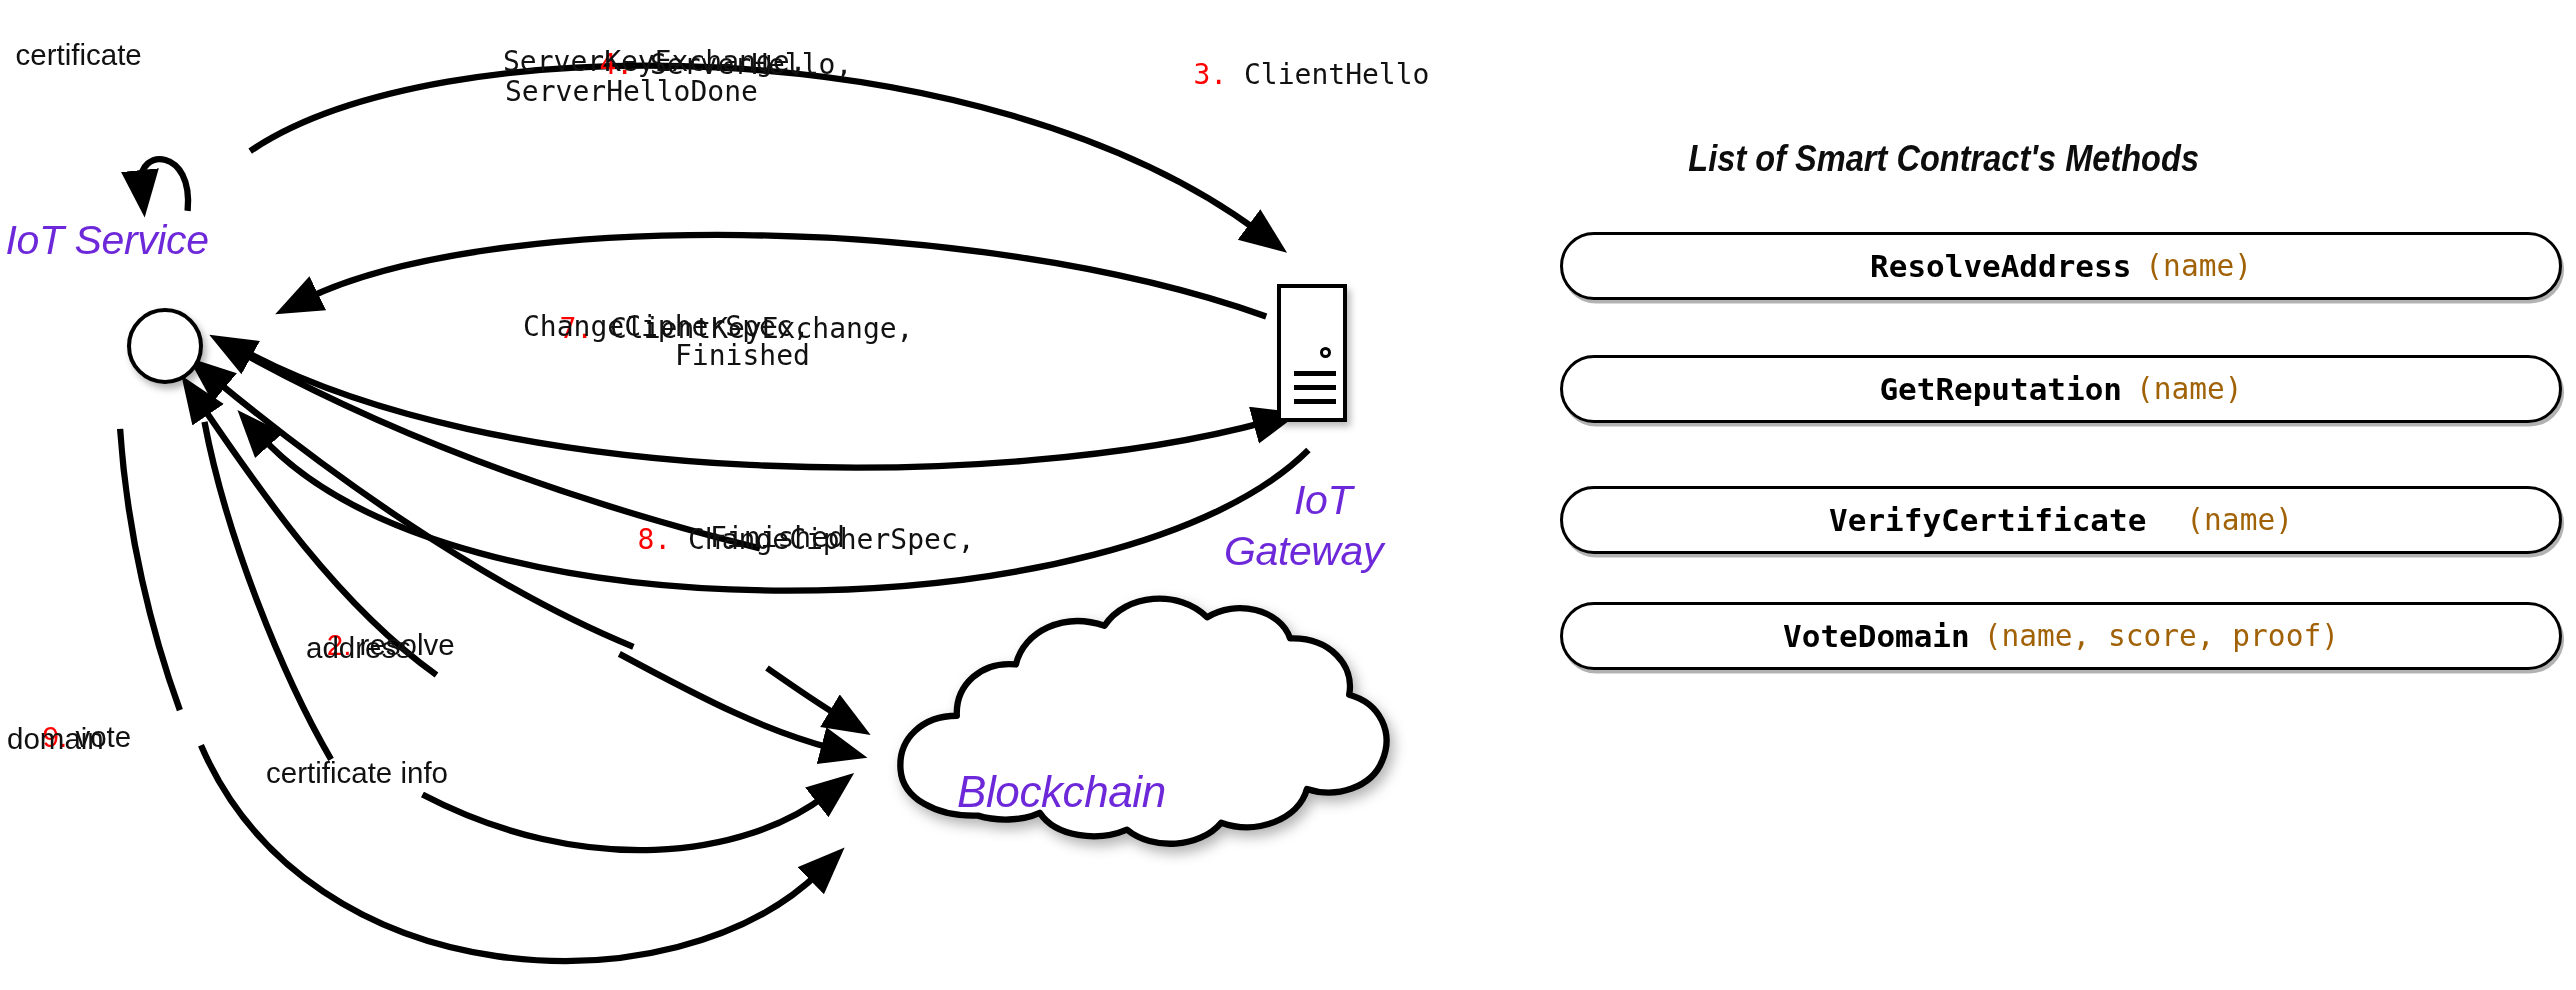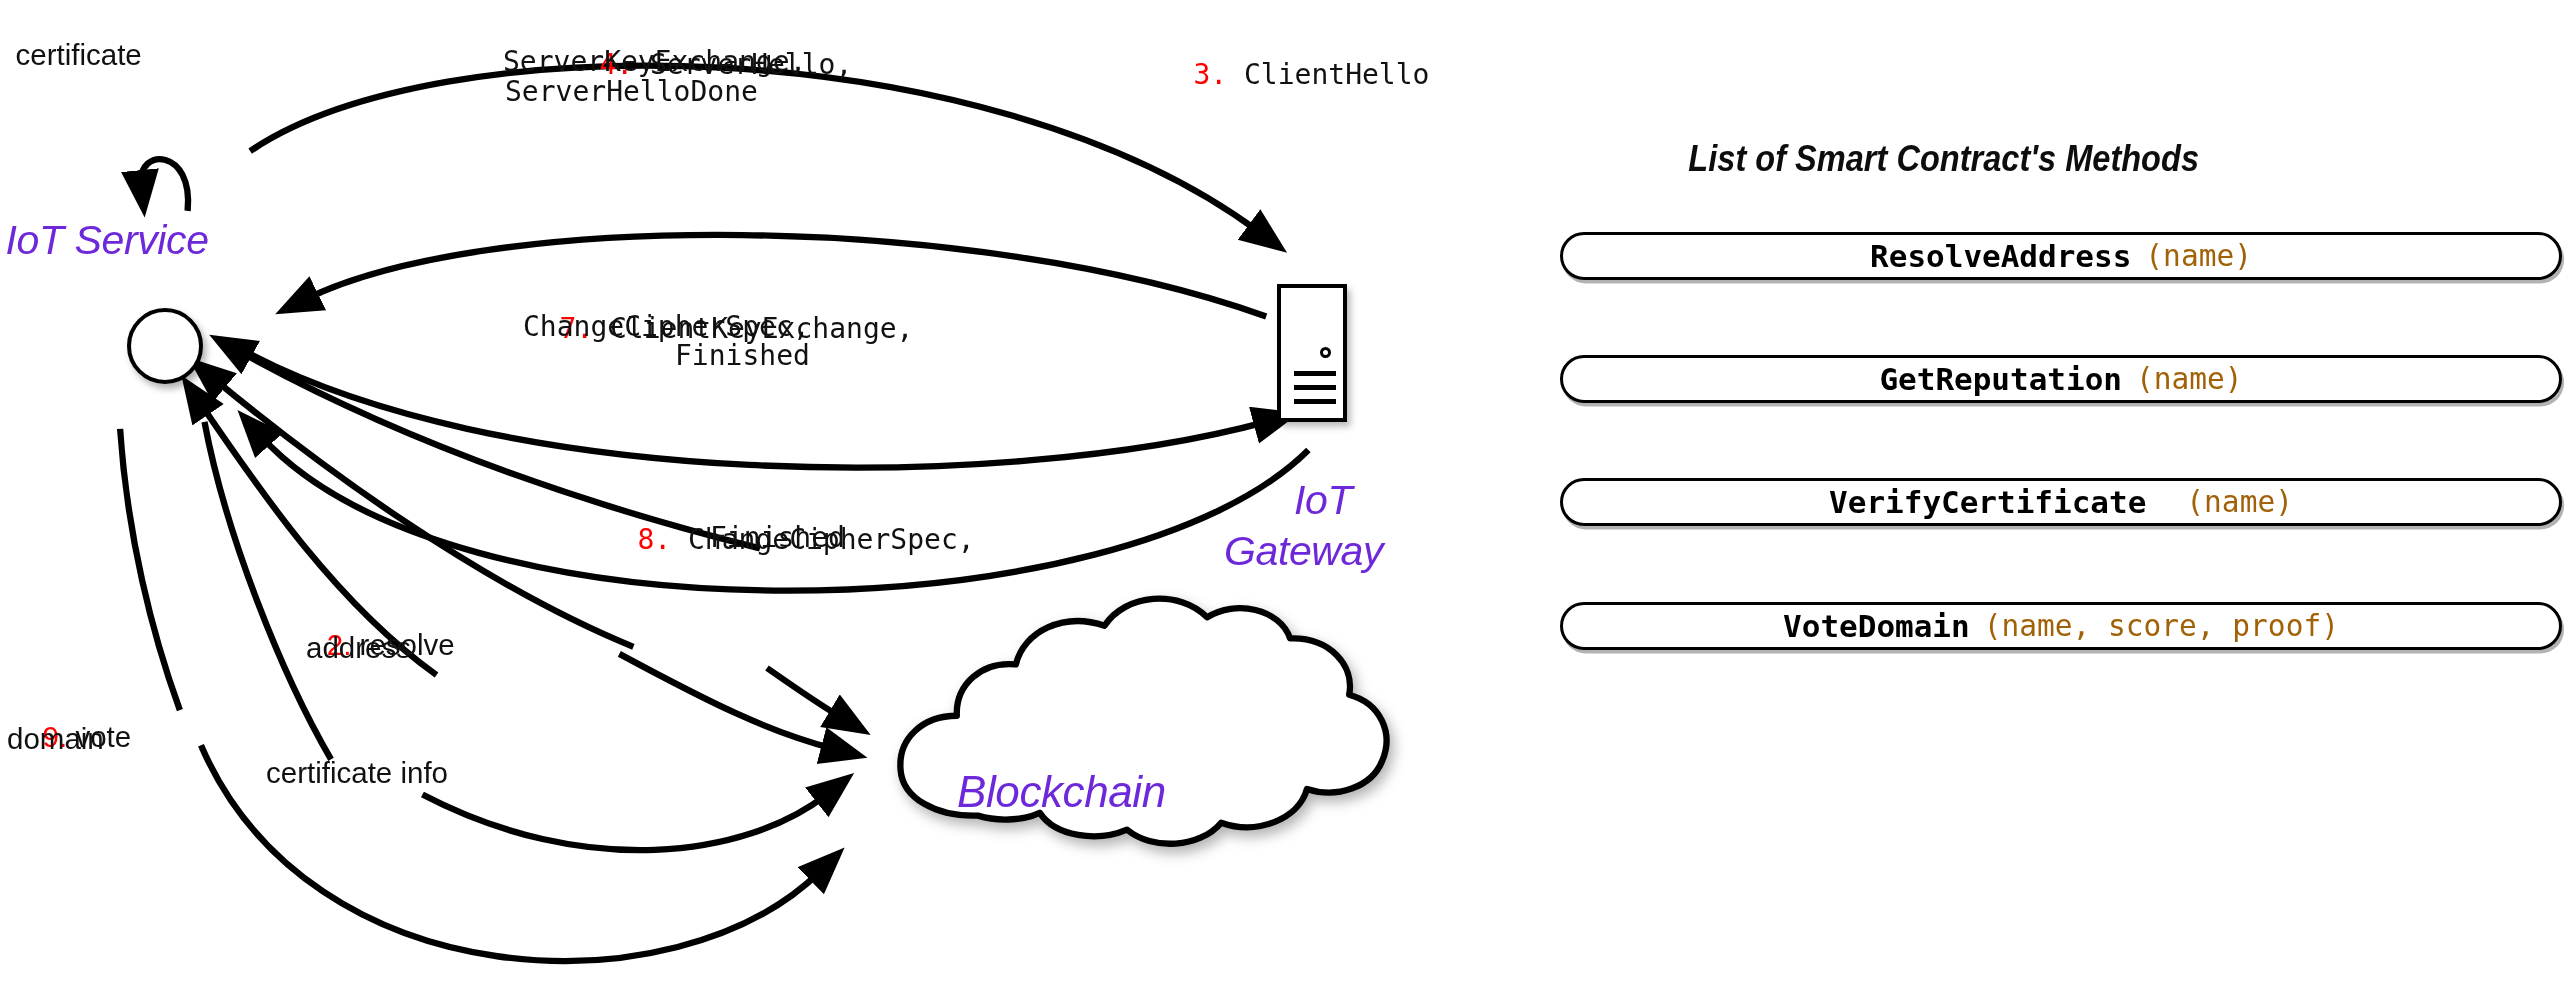--- a/index.html
+++ b/index.html
@@ -22,21 +22,21 @@
               font-family:"Liberation Sans", sans-serif;white-space:pre;
               line-height:1.12;letter-spacing:-0.4px;}
 
   
   #methods-panel{position:absolute;left:1560px;top:138px;width:1005px;}
   #methods-title{font-family:"Liberation Sans", sans-serif;font-weight:bold;
                  font-style:italic;font-size:37px;color:#0d0d0d;
                  text-align:center;width:872px;margin-left:0;
                  transform:scaleX(.88);transform-origin:left center;
                  letter-spacing:0px;white-space:pre;}
-  .method-box{position:absolute;left:0;width:1002px;height:48px;
+  .method-box{position:absolute;left:0;width:1002px;height:68px;
               border:3.5px solid #000;border-radius:35px;background:#fff;
               box-shadow:2.1px 3.5px 0 rgba(0,0,0,.30);
               display:flex;align-items:center;justify-content:center;box-sizing:border-box;}
   .m-name{font-family:"DejaVu Sans Mono", monospace;font-weight:bold;
           font-size:31px;color:#000;white-space:pre;}
   .m-args{font-family:"DejaVu Sans Mono", monospace;font-size:29.5px;
           color:#a16207;white-space:pre;margin-left:14px;}
 
   
   #gateway-icon{position:absolute;left:1277px;top:284px;width:70px;height:138px;
@@ -178,21 +178,21 @@
     <div class="method-box" style="top:94px;">
       <span class="m-name">ResolveAddress</span>
       <span class="m-args">(name)</span>
     </div>
 
     <div class="method-box" style="top:217px;">
       <span class="m-name">GetReputation</span>
       <span class="m-args">(name)</span>
     </div>
 
-    <div class="method-box" style="top:340px;gap:26px;">
+    <div class="method-box" style="top:348px;gap:26px;">
       <span class="m-name">VerifyCertificate</span>
       <span class="m-args">(name)</span>
     </div>
 
     <div class="method-box" style="top:464px;">
       <span class="m-name">VoteDomain</span>
       <span class="m-args">(name, score, proof)</span>
     </div>
   </div>
 

